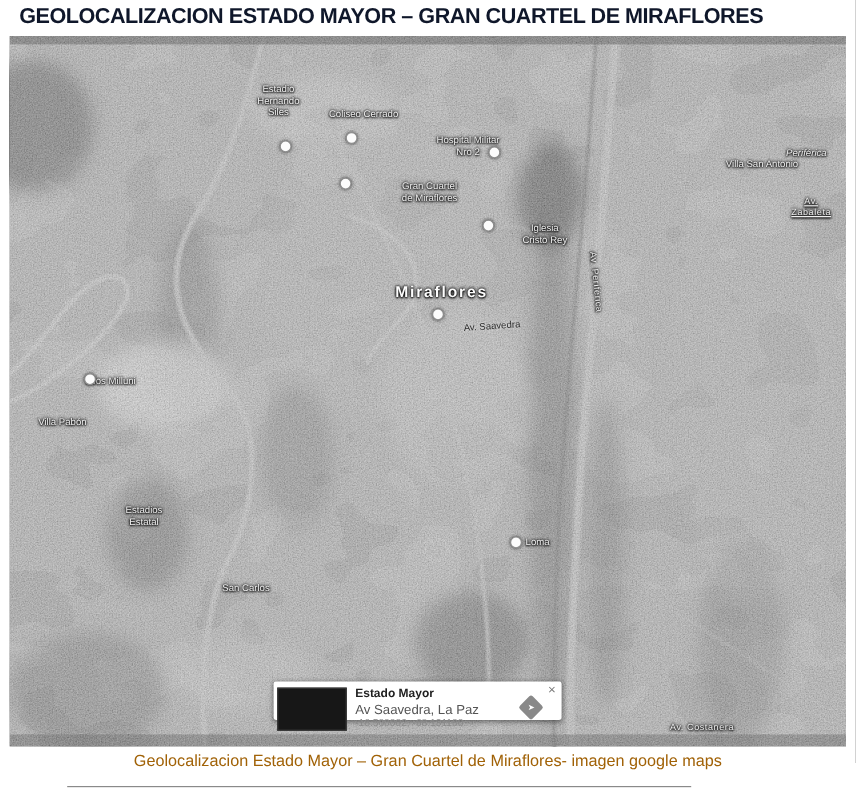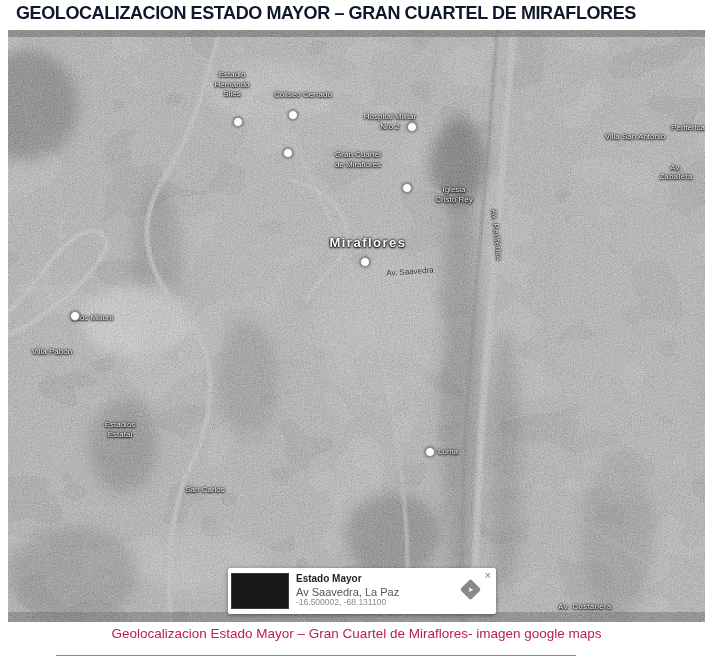--- a/index.html
+++ b/index.html
@@ -26,37 +26,37 @@
   .map-label.area{font-size:13px;letter-spacing:1.5px;color:#fdfdfd;font-weight:bold;}
   .map-label.dark{color:#2b2b2b;text-shadow:0 0 2px rgba(255,255,255,.65);}
   .map-label.road{font-size:7.5px;letter-spacing:0.5px;}
   .map-marker{
     position:absolute;width:8px;height:8px;border-radius:50%;
     background:#fcfcfc;border:1px solid #8d8d8d;
     transform:translate(-50%,-50%);box-shadow:0 0 3px rgba(0,0,0,.65);
   }
   
   .info-card{
-    position:absolute;left:220px;top:538px;width:240px;height:46px;
-    background:#ffffff;border-radius:2px;box-shadow:0 1px 4px rgba(0,0,0,.45);padding-left:28px;
+    position:absolute;left:220px;top:538px;width:240px;height:32px;
+    background:#ffffff;border-radius:2px;box-shadow:0 1px 4px rgba(0,0,0,.45);
   }
   .thumb{position:absolute;left:3px;top:5px;width:58px;height:36px;background:#171717;border:1px solid #3a3a3a;box-sizing:border-box;}
   .card-title{position:absolute;left:68px;top:5px;font-size:10px;font-weight:bold;color:#1f1f1f;white-space:nowrap;}
   .card-addr{position:absolute;left:68px;top:18px;font-size:11px;color:#555;white-space:nowrap;}
   .card-coords{position:absolute;left:68px;top:29px;font-size:8.5px;color:#8a8a8a;white-space:nowrap;text-align:right;}
   .card-dir{
     position:absolute;right:18px;top:14px;width:15px;height:15px;background:#898989;
     transform:rotate(45deg);border-radius:2px;display:flex;align-items:center;justify-content:center;
     cursor:pointer;
   }
   .dir-arrow{transform:rotate(-45deg);color:#fff;font-size:7px;line-height:1;}
   .card-close{position:absolute;right:5px;top:1px;font-size:11px;color:#777;cursor:pointer;line-height:1.2;}
   .caption{
     position:absolute;left:0;top:626px;width:713px;text-align:center;
-    font-size:13.5px;color:#be185d;
+    font-size:13.5px;color:#a16207;
   }
   .footer-line{
     position:absolute;left:56px;top:655px;width:520px;height:0;border-top:1.5px solid #8a8a8a;
   }
 </style>
 </head>
 <body>
 
 <h1 class="page-title">GEOLOCALIZACION ESTADO MAYOR – GRAN CUARTEL DE MIRAFLORES</h1>
 
@@ -152,22 +152,22 @@
 Cristo Rey</div>
       <div class="map-label area" style="left: 360px; top: 213px; transform: translate(-50%, -50%);">Miraflores</div>
       <div class="map-label dark" style="left: 402px; top: 242px; transform: translate(-50%, -50%) rotate(-4deg);">Av. Saavedra</div>
       <div class="map-label poi" style="left: 84px; top: 288px; transform: translate(-50%, -50%);">Silos Milluni</div>
       <div class="map-label poi" style="left: 44px; top: 322px; transform: translate(-50%, -50%);">Villa Pabón</div>
       <div class="map-label poi" style="left: 112px; top: 400px; transform: translate(-50%, -50%);">Estadios
 Estatal</div>
       <div class="map-label poi" style="left: 197px; top: 460px; transform: translate(-50%, -50%);">San Carlos</div>
       <div class="map-label poi" style="left: 440px; top: 422px; transform: translate(-50%, -50%);">Loma</div>
       <div class="map-label poi" style="left: 627px; top: 107px; transform: translate(-50%, -50%);">Villa San Antonio</div>
-      <div class="map-label road" style="left: 668px; top: 142px; transform: translate(-50%, -50%);">Av. Zabaleta</div>
-      <div class="map-label poi" style="left: 680px; top: 98px; transform: translate(-50%, -50%);">Periférica</div>
+      <div class="map-label road" style="left: 668px; top: 142px; transform: translate(-50%, -50%); text-decoration: underline;">Av. Zabaleta</div>
+      <div class="map-label poi" style="left: 664px; top: 98px; transform: translate(-50%, -50%); font-style: italic;">Periférica</div>
       <div class="map-label road" style="left: 577px; top: 576px; transform: translate(-50%, -50%);">Av. Costanera</div>
       <div class="map-label road" style="left: 489px; top: 205px; transform: translate(-50%, -50%) rotate(84deg);">Av. Periférica</div>
       <div class="map-marker" style="left: 230px; top: 92px;"></div>
       <div class="map-marker" style="left: 285px; top: 85px;"></div>
       <div class="map-marker" style="left: 404px; top: 97px;"></div>
       <div class="map-marker" style="left: 280px; top: 123px;"></div>
       <div class="map-marker" style="left: 399px; top: 158px;"></div>
       <div class="map-marker" style="left: 357px; top: 232px;"></div>
       <div class="map-marker" style="left: 422px; top: 422px;"></div>
       <div class="map-marker" style="left: 67px; top: 286px;"></div>

